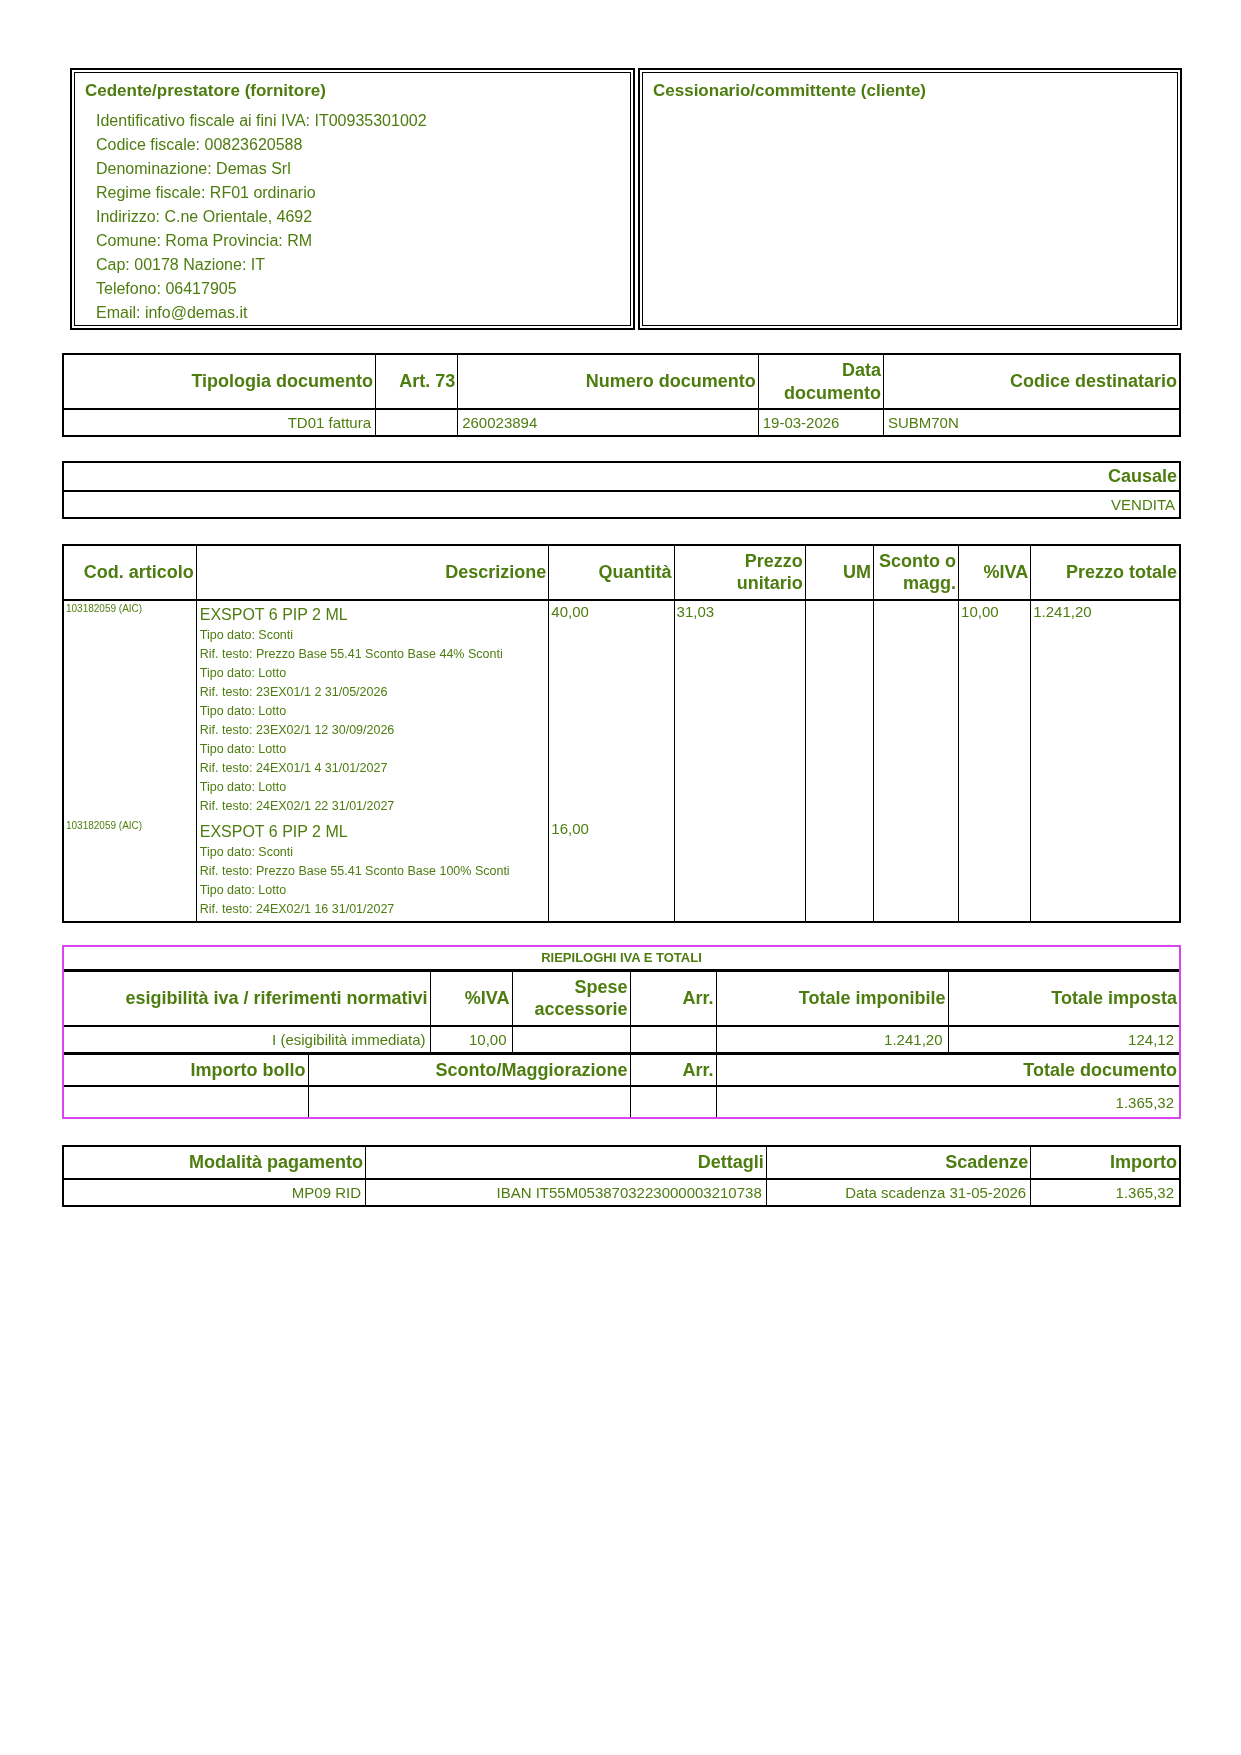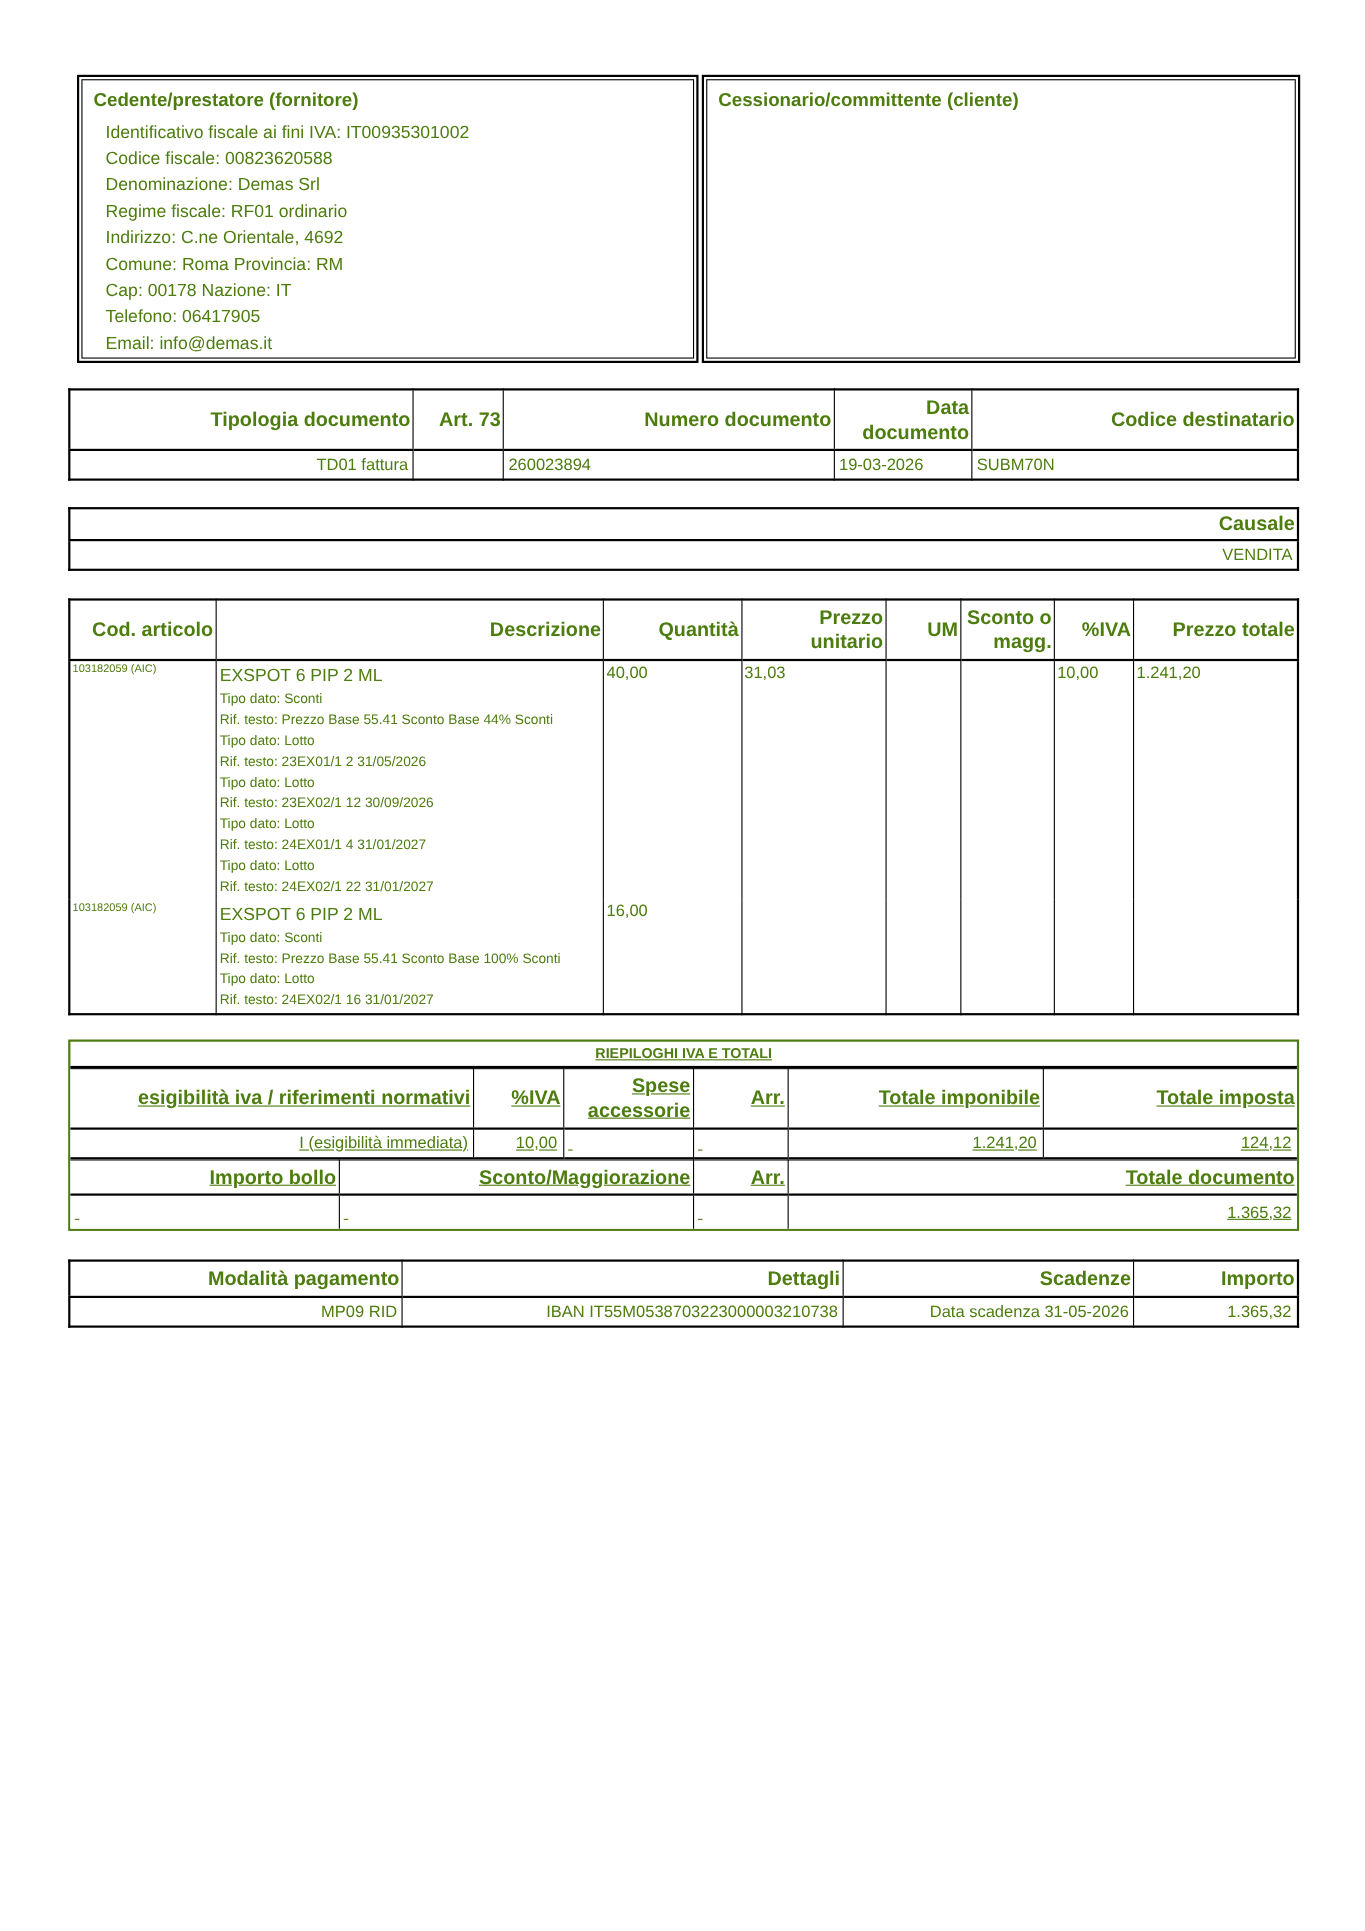--- a/index.html
+++ b/index.html
@@ -46,21 +46,21 @@
   
   .items td { border-top:none; border-bottom:none; vertical-align:top; }
   .items tr.item-row td { padding-top:2px; }
   .cod-cell { font-size:10px; padding:4px 2px 0 2px; }
   .desc-cell { padding:1px 4px 2px 3px; }
   .desc-title { font-size:16px; line-height:23px; }
   .desc-det { font-size:12.5px; line-height:19px; }
   .num-cell { font-size:15px; padding:20px 5px 0 2px; }
 
   
-  .riep-wrap { border:2px solid #4d7c0f; width:1119px;text-decoration:underline; }
+  .riep-wrap { border:2px solid #d946ef; width:1119px; }
   .riep-wrap table { width:100%; border:none; }
   .riep-title {
     font-size:13px; font-weight:bold; text-align:center;
     padding:3px 0 4px 0; border-bottom:2px solid #000;
   }
   .riep-wrap th:first-child, .riep-wrap td:first-child { border-left:none; }
   .riep-wrap th:last-child, .riep-wrap td:last-child { border-right:none; }
   .riep-row1 td { border-bottom:2px solid #000; }
   .riep-row2 td { border-bottom:none; height:31px; }
 

